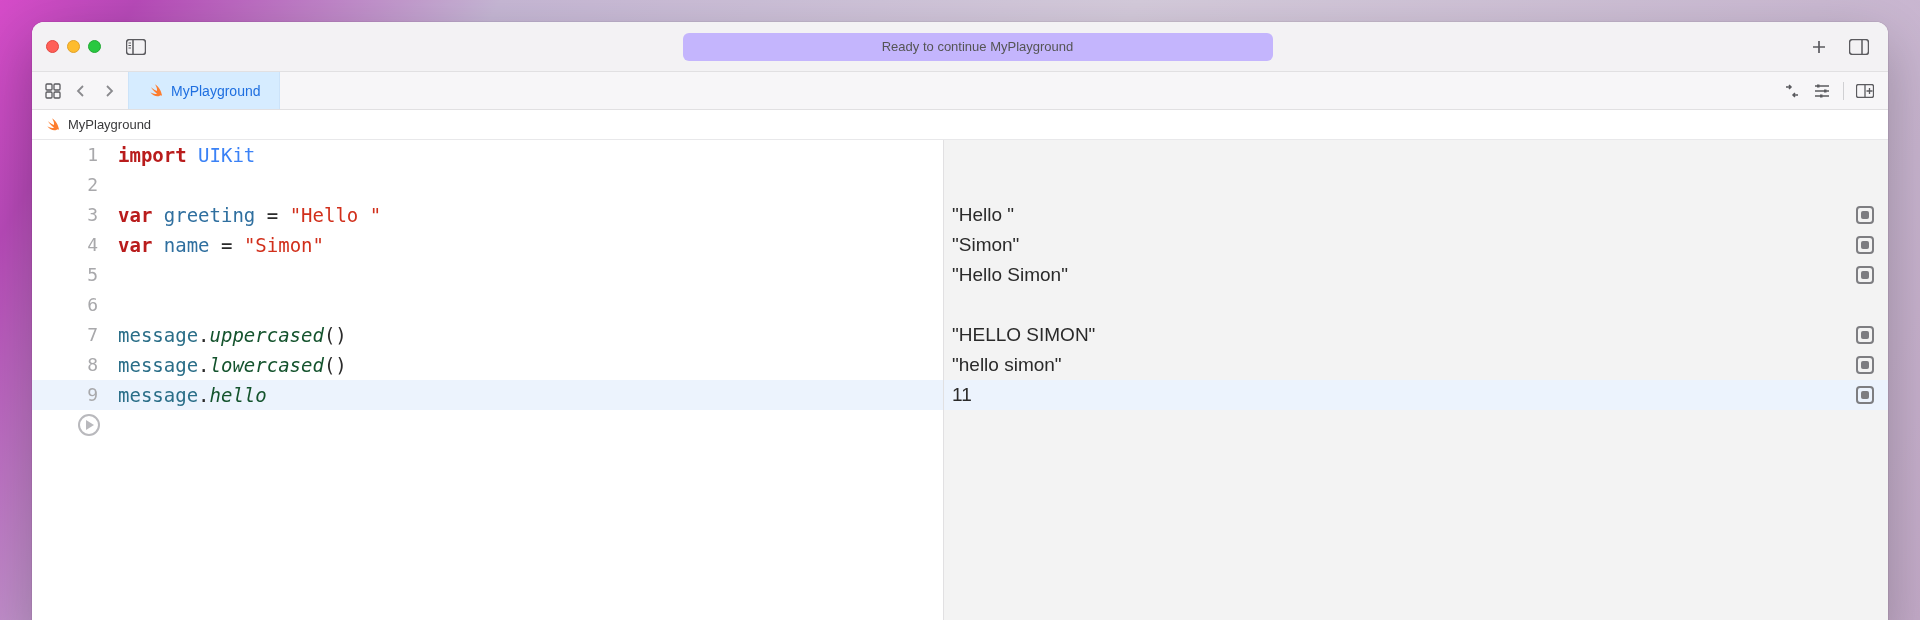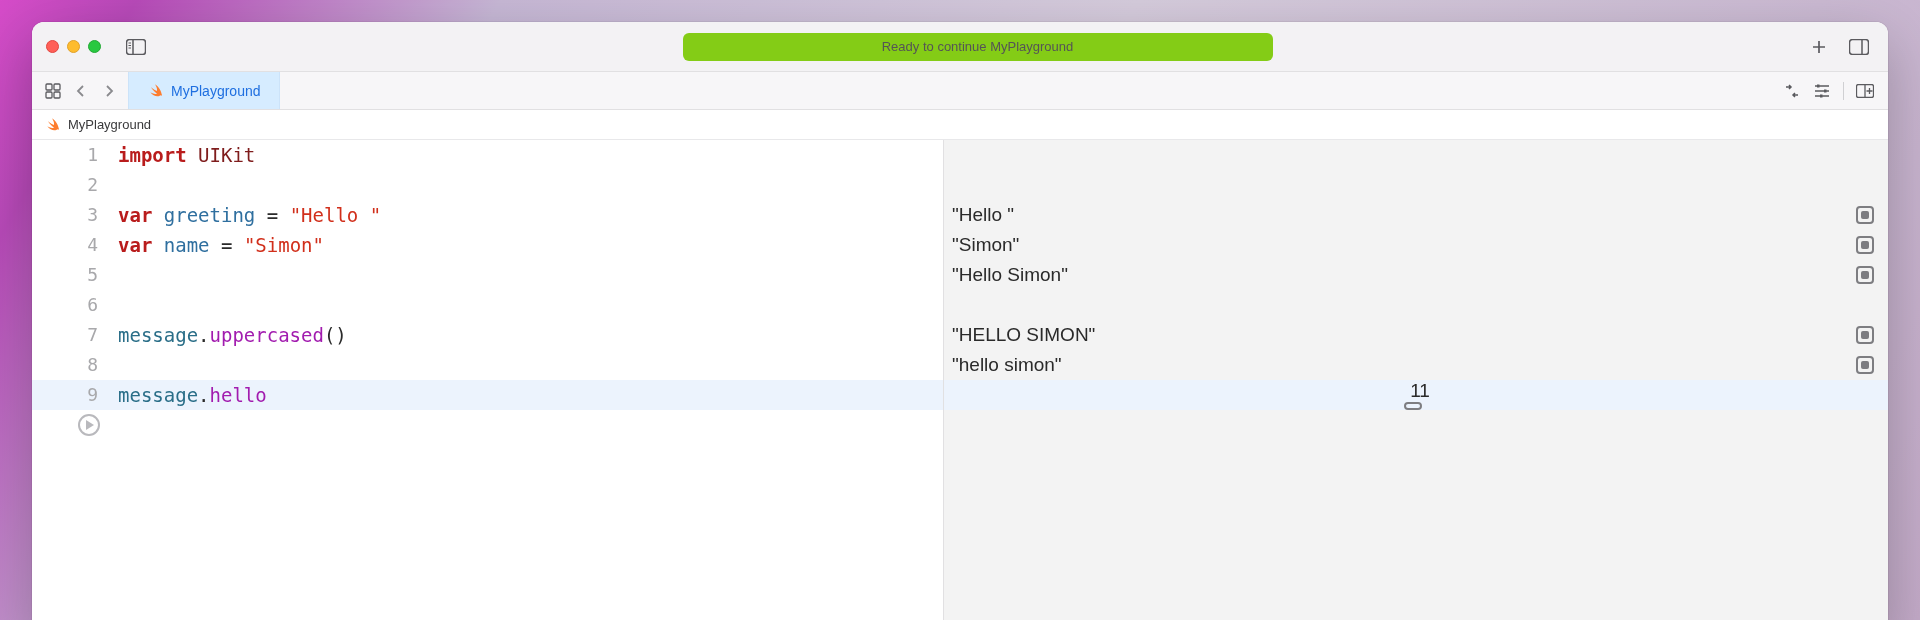--- a/index.html
+++ b/index.html
@@ -42,21 +42,21 @@
   .dot.green { background: #28c840; border:1px solid #23a934;}
   .tb-icon-btn {
     width: 30px; height: 30px; display:flex; align-items:center; justify-content:center;
     border-radius:6px; color:#5a5a5e;
   }
   .status-capsule {
     flex: 0 0 auto;
     margin: 0 auto;
     width: 590px;
     height: 28px;
-    background: #84cc16;
+    background: #c4b5fd;
     border-radius: 6px;
     display:flex; align-items:center; justify-content:center;
     color:#555; font-size:13px;
   }
   .titlebar-spacer { flex:1; }
   
   .tabstrip {
     height: 38px;
     background: #f7f6f8;
     border-bottom: 1px solid #e1e0e2;
@@ -122,24 +122,24 @@
     text-align:right;
     padding-right:20px;
     color:#a8a8ab;
     font-size:18px;
     flex-shrink:0;
     user-select:none;
   }
   .code { white-space: pre; }
   .kw { color:#b91c1c; font-weight:600; }
   .ident-decl { color:#2f6f9f; }
-  .type { color:#7f1d1d;text-align:center; }
+  .type { color:#3b82f6;text-align:center; }
   .str { color:#d12f1b; }
   .ident { color:#2a6e88; }
-  .method { color:#a21caf; }
+  .method { color:#14532d;font-style:italic; }
   .op { color:#2a2a2a; }
   .play-btn {
     position:absolute;
     left:58px; bottom:auto;
     width:22px; height:22px;
     border:2px solid #b9b9bd; border-radius:50%;
     display:flex; align-items:center; justify-content:center;
   }
   .play-btn::after{
     content:""; display:block;
@@ -150,21 +150,21 @@
   }
   .result-line {
     display:flex;
     align-items:center;
     height:30px;
     font-size:19px;
     padding-left:8px;
     color:#2a2a2a;
     font-family: -apple-system, "Helvetica Neue", sans-serif;
   }
-  .result-line.highlight { background:#ecf3fd;flex-direction:column; }
+  .result-line.highlight { background:#ecf3fd; }
   .result-spacer { flex:1; }
   .ql-box {
     width:18px; height:18px;
     border:2px solid #7d7d81;
     border-radius:4px;
     margin-right:14px;
     position:relative;
   }
   .ql-box::after{
     content:""; position:absolute; inset:3px;
@@ -301,20 +301,21 @@
         <div class="code-line">
           <div class="gutter">6</div>
           <div class="code"></div>
         </div>
         <div class="code-line">
           <div class="gutter">7</div>
           <div class="code"><span class="ident">message</span><span class="op">.</span><span class="method">uppercased</span><span class="op">()</span></div>
         </div>
         <div class="code-line">
           <div class="gutter">8</div>
+          <div class="code"><span class="ident">message</span><span class="op">.</span><span class="method">lowercased</span><span class="op">()</span></div>
         </div>
         <div class="code-line highlight">
           <div class="gutter">9</div>
           <div class="code"><span class="ident">message</span><span class="op">.</span><span class="method">hello</span></div>
         </div>
         <div class="code-line">
           <div style="width: 86px; display: flex; justify-content: flex-end; padding-right: 18px;">
             <div class="play-btn" style="position: static;"></div>
           </div>
         </div>

